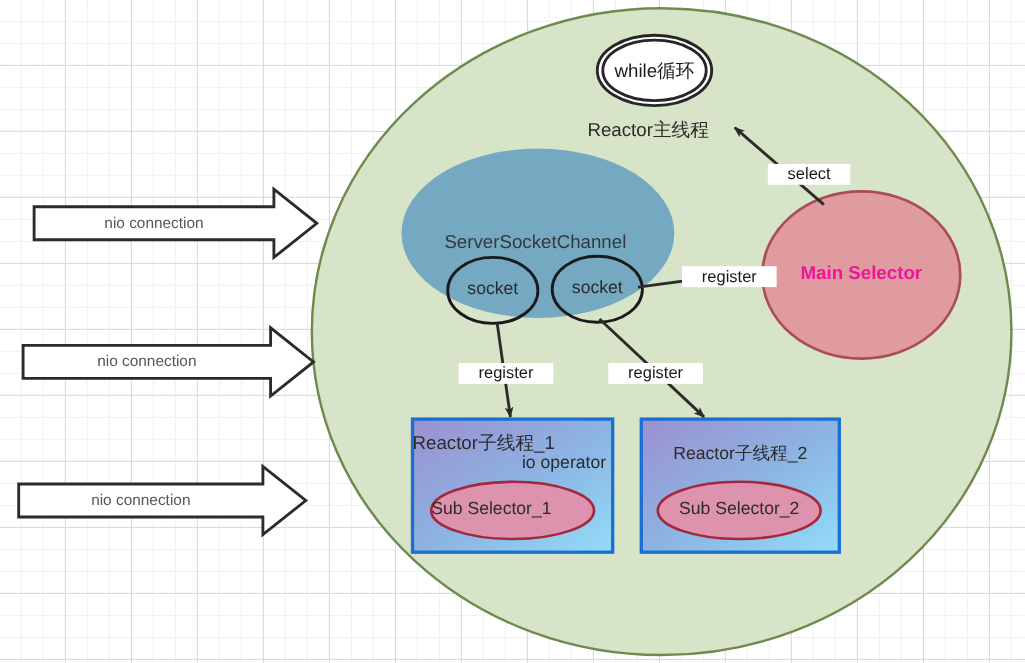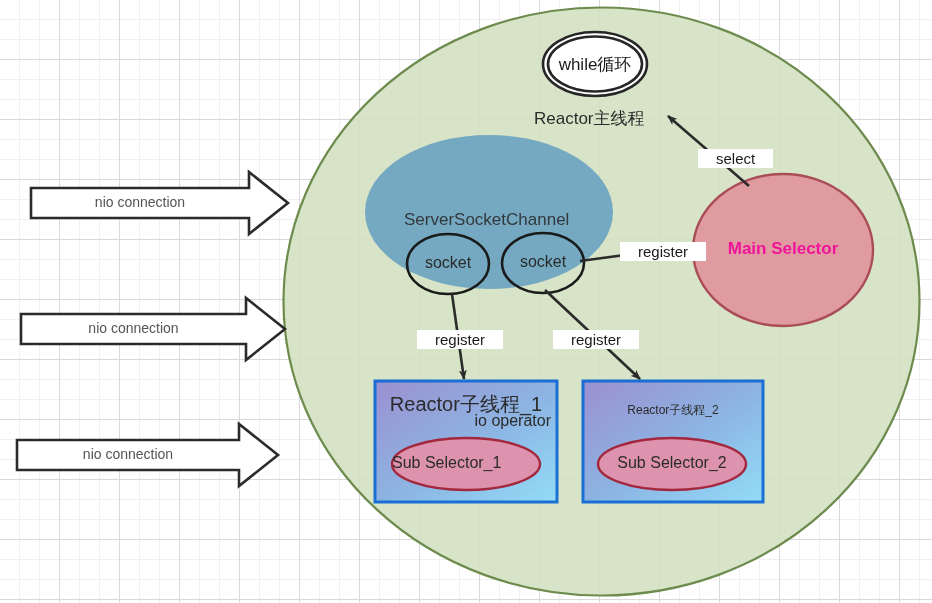--- a/index.html
+++ b/index.html
@@ -106,25 +106,25 @@
 
   <div class="txt" style="left:404px; top:210px; font-size:17px; color:#33383d;">ServerSocketChannel</div>
 
   <div class="txt" style="left:534px; top:107px; font-size:17px; color:#2b2b2b;">Reactor主线程</div>
 
   <div class="txt" style="left:407px; top:254px; width:82px; text-align:center; font-size:16px; color:#2b2b2b;">socket</div>
   <div class="txt" style="left:502px; top:253px; width:82px; text-align:center; font-size:16px; color:#2b2b2b;">socket</div>
 
   <div class="txt" style="left:693px; top:239px; width:180px; text-align:center; font-size:17px; font-weight:bold; color:#f0149b;">Main Selector</div>
 
-  <div class="txt" style="left:375px; top:391px; width:182px; text-align:center; font-size:20px; color:#2b2b2b;">Reactor子线程_1</div>
+  <div class="txt" style="left:375px; top:391px; width:182px; font-size:17px; color:#2b2b2b;">Reactor子线程_1</div>
   <div class="txt" style="left:375px; top:412px; width:176px; text-align:right; font-size:16px; color:#2b2b2b;">io operator</div>
   <div class="txt" style="left:392px; top:454px; width:148px; font-size:16px; color:#2b2b2b;">Sub Selector_1</div>
 
-  <div class="txt" style="left:583px; top:402px; width:180px; text-align:center; font-size:12px; color:#2b2b2b;">Reactor子线程_2</div>
+  <div class="txt" style="left:583px; top:402px; width:180px; text-align:center; font-size:16px; color:#2b2b2b;">Reactor子线程_2</div>
   <div class="txt" style="left:598px; top:454px; width:148px; text-align:center; font-size:16px; color:#2b2b2b;">Sub Selector_2</div>
 
   <div class="lbl" style="left:698px; top:149px;">select</div>
 
   <div class="lbl" style="left:620px; top:242px;">register</div>
 
   <div class="lbl" style="left:417px; top:330px;">register</div>
 
   <div class="lbl" style="left:553px; top:330px;">register</div>
 

